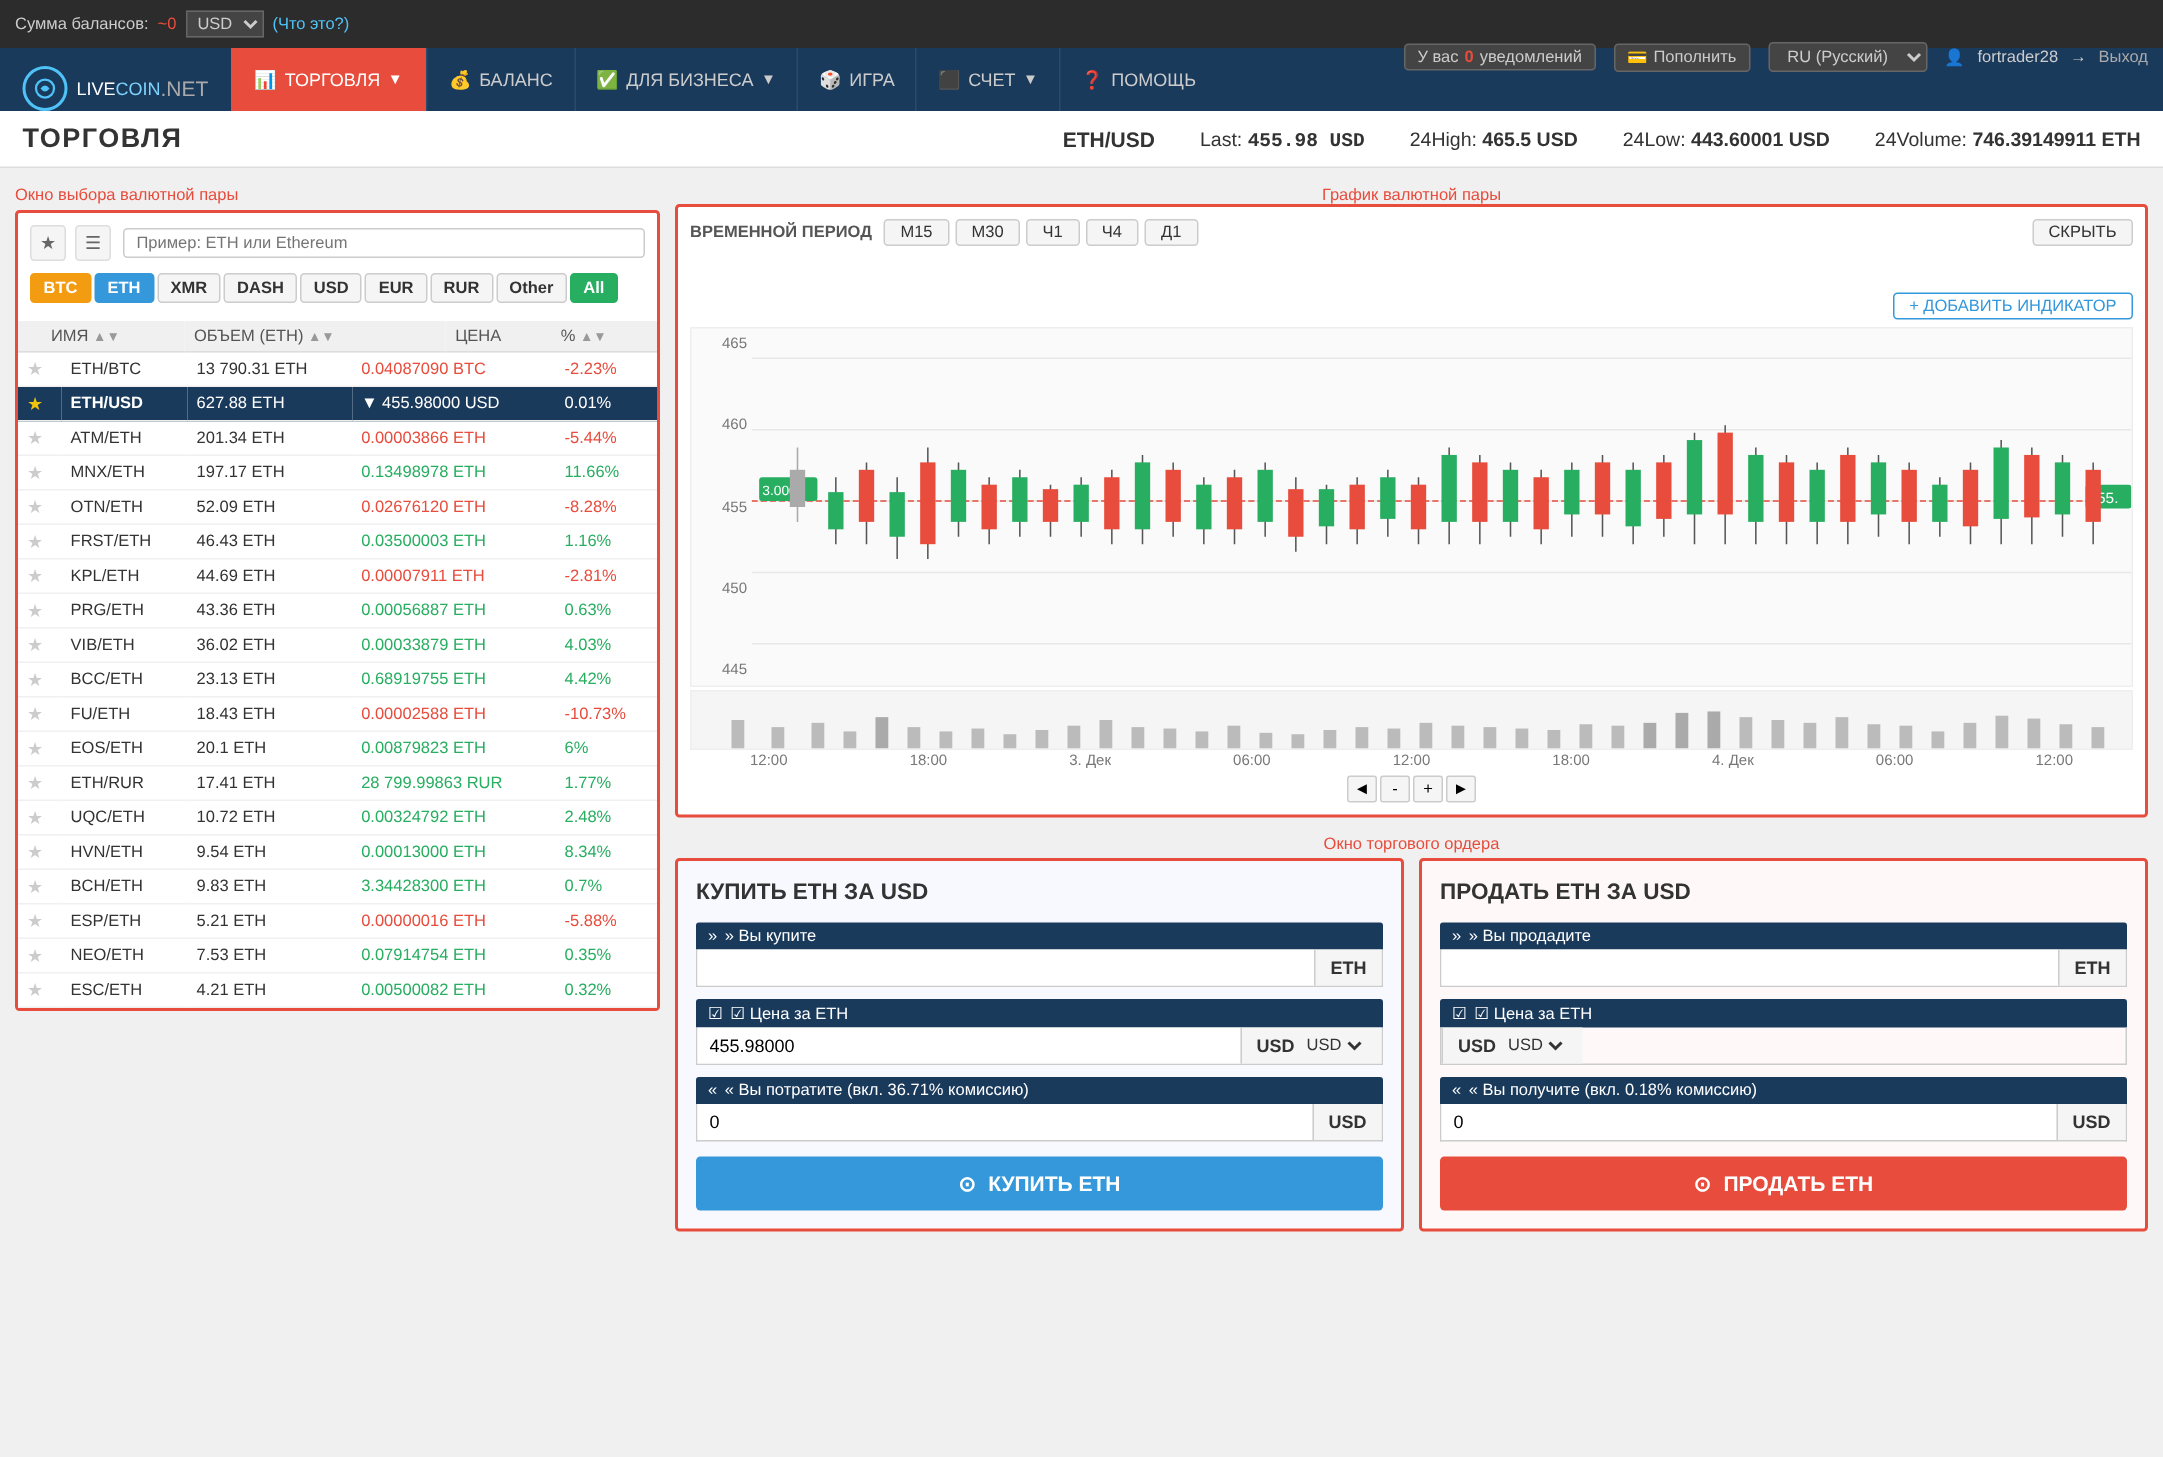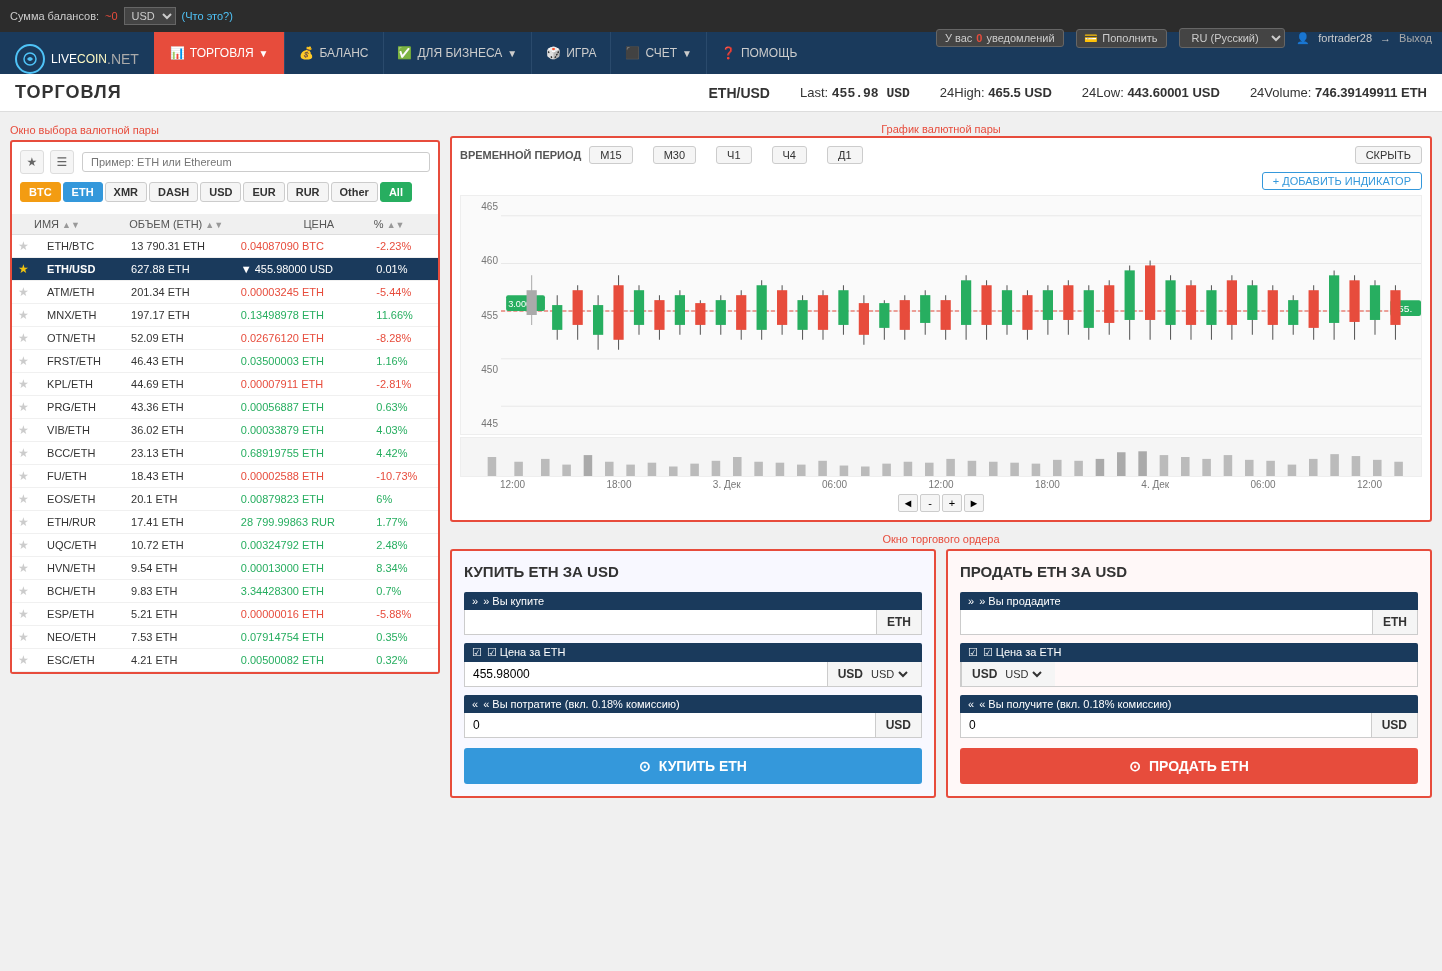--- a/index.html
+++ b/index.html
@@ -13,21 +13,21 @@
     .notif-count { color: #e74c3c; font-weight: bold; }
     .top-bar-btn { background: #444; border: 1px solid #666; color: #ccc; padding: 2px 8px; border-radius: 3px; cursor: pointer; font-size: 11px; display: flex; align-items: center; gap: 4px; }
     .lang-select { background: #444; border: 1px solid #666; color: #ccc; padding: 2px 8px; border-radius: 3px; font-size: 11px; cursor: pointer; }
     .user-section { display: flex; align-items: center; gap: 8px; color: #ccc; }
     .balance-amount { color: #e74c3c; }
 
     
     .nav-bar { background: #1a3a5c; display: flex; align-items: flex-end; height: 42px; }
     .logo { padding: 0 15px; display: flex; align-items: center; }
     .logo-live { color: white; }
-    .logo-coin { color: #fef9c3; }
+    .logo-coin { color: #7dd3fc; }
     .logo-net { color: #aaa; font-size: 14px; }
     .nav-items { display: flex; align-items: stretch; height: 100%; }
     .nav-item { display: flex; align-items: center; padding: 0 14px; color: #ccc; font-size: 12px; cursor: pointer; gap: 5px; border-left: 1px solid #2a4a6c; height: 100%; text-decoration: none; }
     .nav-item.active { background: #e74c3c; color: white; border: 2px solid #e74c3c; }
     .nav-item .arrow { font-size: 10px; }
 
     
     .page-header { background: white; padding: 8px 15px; display: flex; align-items: center; justify-content: space-between; border-bottom: 1px solid #ddd; }
     .page-title { font-size: 18px; font-weight: bold; color: #333; letter-spacing: 1px; }
     .pair-info { display: flex; align-items: center; gap: 30px; font-size: 13px; }
@@ -74,21 +74,21 @@
 
     
     .right-panel { flex: 1; display: flex; flex-direction: column; gap: 10px; }
 
     
     .chart-panel { border: 2px solid #e74c3c; border-radius: 3px; background: white; padding: 8px; }
     .chart-controls { display: flex; align-items: center; gap: 8px; margin-bottom: 8px; }
     .time-label { color: #555; font-size: 11px; font-weight: bold; }
     .time-btn { padding: 2px 10px; border: 1px solid #ccc; border-radius: 3px; cursor: pointer; font-size: 11px; background: #f5f5f5; color: #333; }
     .hide-btn { margin-left: auto; padding: 2px 10px; border: 1px solid #ccc; border-radius: 3px; cursor: pointer; font-size: 11px; background: #f5f5f5; color: #333; }
-    .add-indicator-btn { border: 1px solid #3498db; color: #3498db; background: white; padding: 2px 10px; border-radius: 3px; cursor: pointer; font-size: 11px; display: flex; align-items: center; gap: 4px; margin-left: auto; margin-bottom: 5px; }
+    .add-indicator-btn { border: 1px solid #3498db; color: #3498db; background: white; padding: 2px 10px; border-radius: 3px; cursor: pointer; font-size: 11px; display: flex; align-items: center; gap: 4px; margin-left: auto; margin-bottom: 5px; margin-top: 23px; }
     .chart-area { position: relative; height: 240px; background: #fafafa; border: 1px solid #eee; }
     .chart-y-axis { position: absolute; left: 0; top: 0; bottom: 0; width: 40px; display: flex; flex-direction: column; justify-content: space-between; padding: 5px 0; font-size: 10px; color: #777; text-align: right; padding-right: 3px; }
     .chart-canvas { position: absolute; left: 40px; right: 0; top: 0; bottom: 0; overflow: hidden; }
     .volume-area { height: 40px; background: #f5f5f5; border: 1px solid #eee; margin-top: 2px; position: relative; }
     .chart-x-axis { display: flex; justify-content: space-between; padding: 2px 40px 0; font-size: 10px; color: #777; }
     .zoom-controls { display: flex; justify-content: center; gap: 2px; margin-top: 4px; }
     .zoom-btn { width: 20px; height: 18px; border: 1px solid #ccc; background: #f5f5f5; cursor: pointer; font-size: 11px; display: flex; align-items: center; justify-content: center; border-radius: 2px; }
 
     
     .bottom-panels { display: flex; gap: 10px; }
@@ -105,21 +105,21 @@
     .buy-panel { background: #f8f8ff; }
     .sell-panel { background: #fff8f8; }
 
     
     .table-scroll::-webkit-scrollbar { width: 6px; }
     .table-scroll::-webkit-scrollbar-track { background: #f1f1f1; }
     .table-scroll::-webkit-scrollbar-thumb { background: #ccc; border-radius: 3px; }
 
     .candlestick-svg { width: 100%; height: 100%; }
 
-    .tabs-row { display: flex; align-items: center; gap: 20px; }
+    .tabs-row { display: flex; align-items: center; gap: 4px; }
   </style>
 </head>
 <body>
 
 <div class="top-bar">
   <div class="top-bar-left">
     <span>Сумма балансов:</span>
     <span class="balance-amount">~0</span>
     <select style="background:#444;border:1px solid #666;color:#ccc;font-size:11px;padding:1px 3px;">
       <option>USD</option><option>EUR</option><option>BTC</option>
@@ -267,21 +267,21 @@
     <td><span class="star active">★</span></td>
     <td class="pair-name-cell">ETH/USD</td>
     <td>627.88 ETH</td>
     <td class="">▼ 455.98000 USD</td>
     <td class="green-text">0.01%</td>
   </tr>
               <tr>
     <td><span class="star">★</span></td>
     <td class="pair-name-cell">ATM/ETH</td>
     <td>201.34 ETH</td>
-    <td class="red-text">0.00003245 ETH</td>
+    <td class="red-text">0.00003866 ETH</td>
     <td class="red-text">-5.44%</td>
   </tr>
               <tr>
     <td><span class="star">★</span></td>
     <td class="pair-name-cell">MNX/ETH</td>
     <td>197.17 ETH</td>
     <td class="green-text">0.13498978 ETH</td>
     <td class="green-text">11.66%</td>
   </tr>
               <tr>
@@ -678,21 +678,21 @@
                 <select class="form-select">
                   <option>USD</option><option>ETH</option><option>BTC</option>
                 </select>
               </div>
             </div>
           </div>
 
           <div class="form-group">
             <div class="form-label">
               <span>«</span>
-              <span>« Вы потратите (вкл. 0.18% комиссию)</span>
+              <span>« Вы потратите (вкл. 36.71% комиссию)</span>
             </div>
             <div class="form-input-row">
               <input type="text" class="form-input" value="0" style="">
               <div class="form-input-suffix">USD</div>
             </div>
           </div>
 
           <button class="buy-btn">
             <span>⊙</span>
             <span>КУПИТЬ ETH</span>

